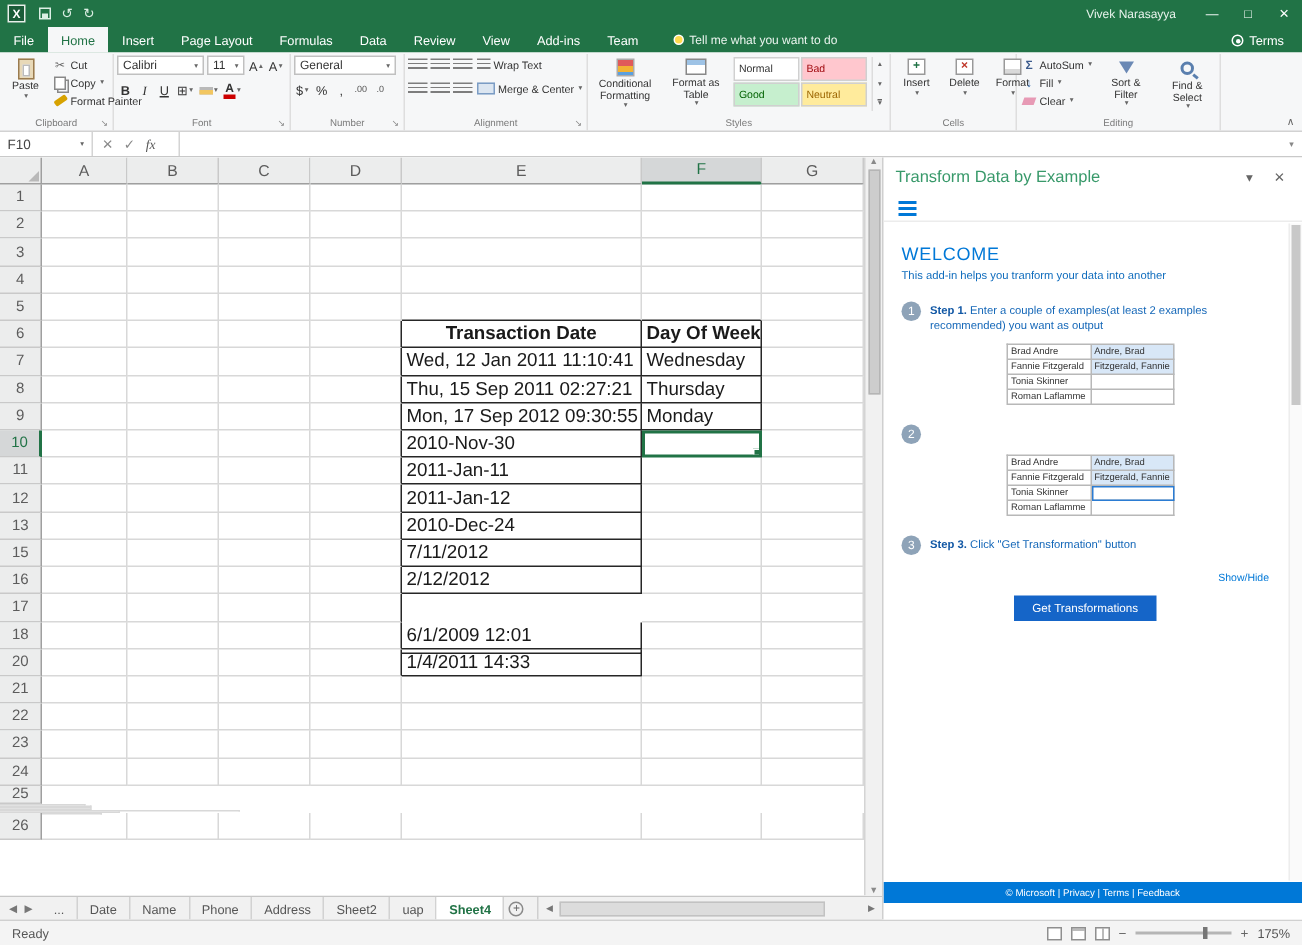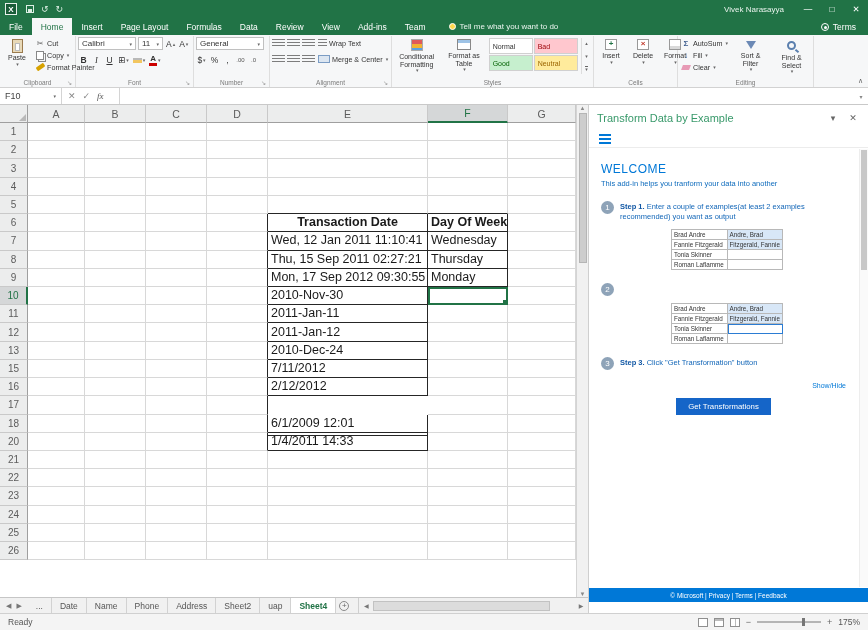--- a/index.html
+++ b/index.html
@@ -658,21 +658,21 @@
             <div class="grow" style="height: 18.23px;">
               <div class="rowh">24</div>
               <div class="gcell" style="width: 57px;"></div>
               <div class="gcell" style="width: 61px;"></div>
               <div class="gcell" style="width: 61px;"></div>
               <div class="gcell" style="width: 61px;"></div>
               <div class="gcell" style="width: 160px;"></div>
               <div class="gcell" style="width: 80px;"></div>
               <div class="gcell" style="width: 68px;"></div>
             </div>
-            <div class="grow" style="height: 18.23px;">
+            <div class="grow" style="height: 18.23px; flex-direction: column;">
               <div class="rowh">25</div>
               <div class="gcell" style="width: 57px;"></div>
               <div class="gcell" style="width: 61px;"></div>
               <div class="gcell" style="width: 61px;"></div>
               <div class="gcell" style="width: 61px;"></div>
               <div class="gcell" style="width: 160px;"></div>
               <div class="gcell" style="width: 80px;"></div>
               <div class="gcell" style="width: 68px;"></div>
             </div>
             <div class="grow" style="height: 18.23px;">

